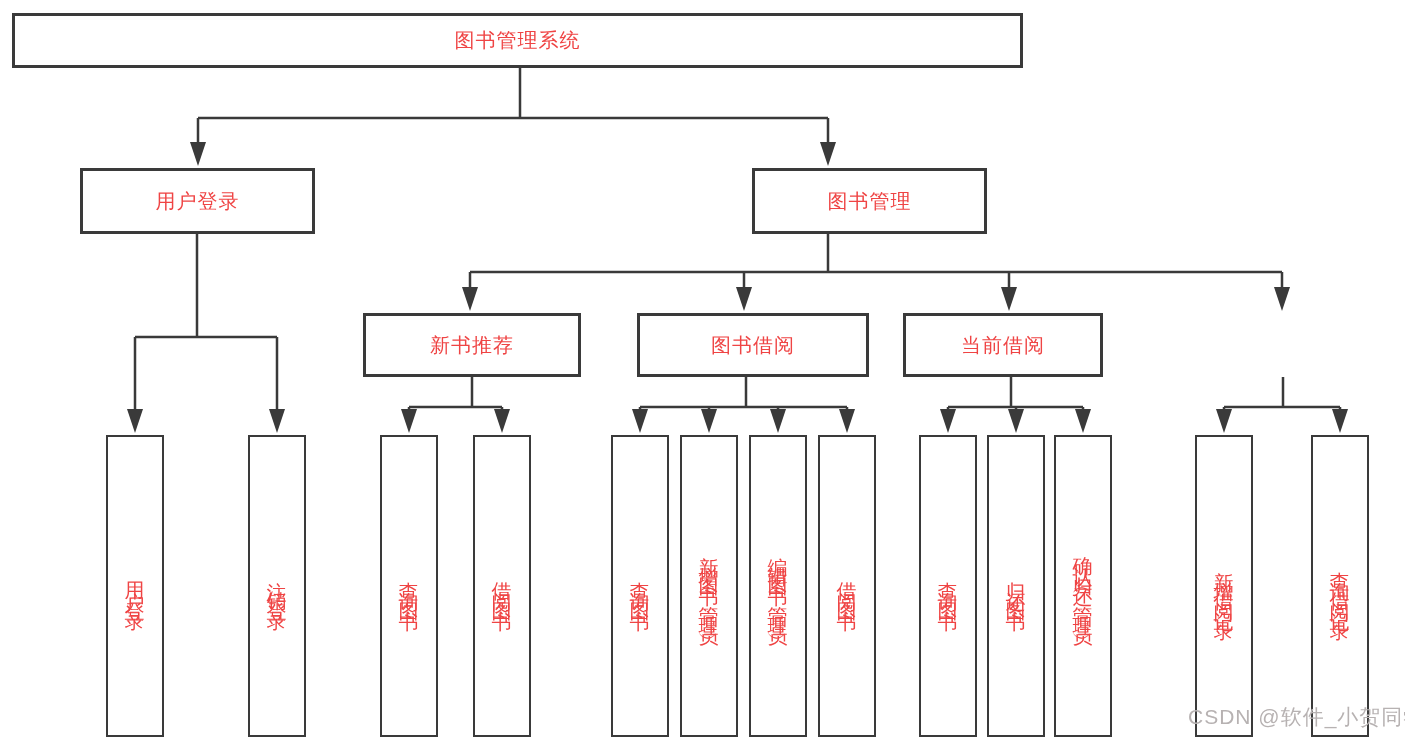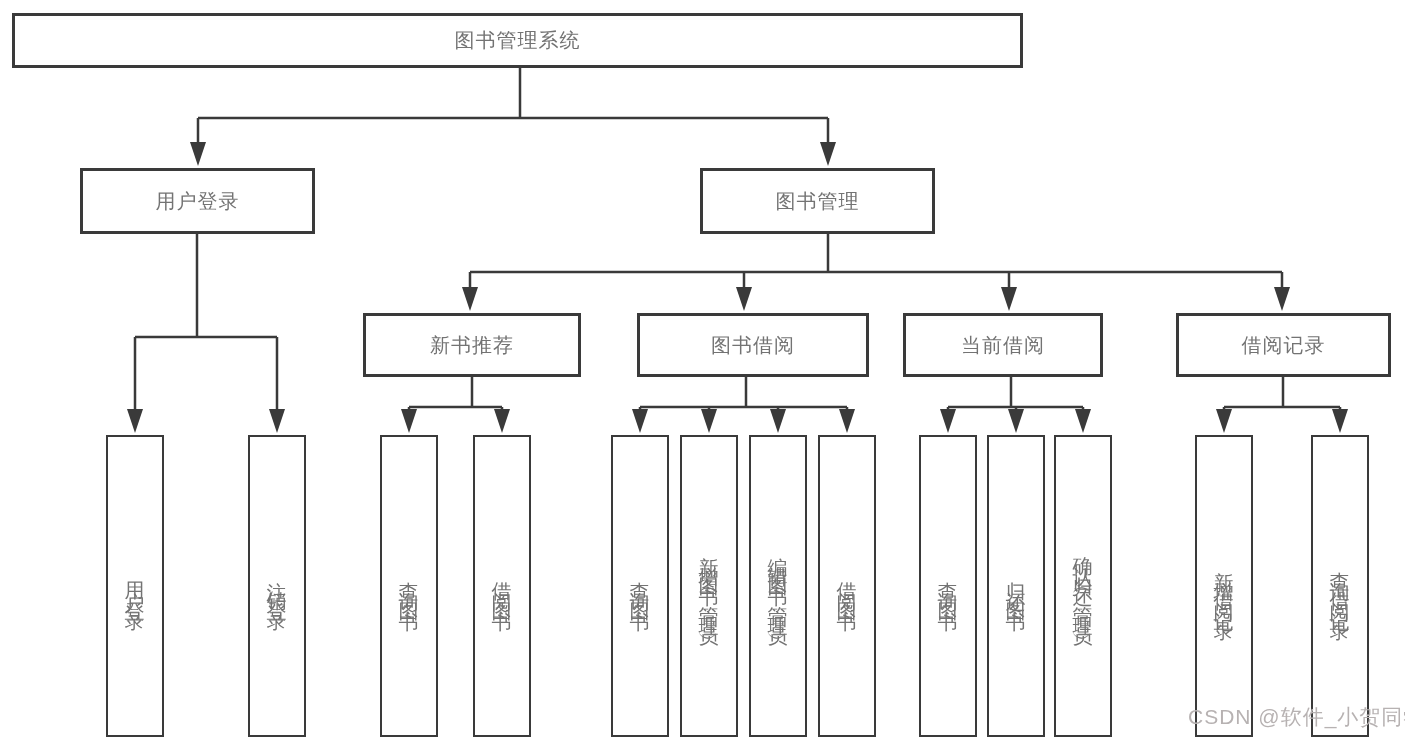--- a/index.html
+++ b/index.html
@@ -5,29 +5,29 @@
   html,body{margin:0;padding:0;background:#ffffff;}
   .stage{
     position:relative;width:1405px;height:747px;background:#ffffff;overflow:hidden;
     font-family:"Liberation Sans","DejaVu Sans",sans-serif;color:#3a3a3a;
   }
   .wires{position:absolute;left:0;top:0;z-index:0;}
   .node{
     position:absolute;box-sizing:border-box;border:3px solid #3a3a3a;background:#ffffff;
     display:flex;align-items:center;justify-content:center;z-index:1;
   }
-  .node .lbl{font-size:20px;letter-spacing:1px;white-space:nowrap;color:#737373;}
+  .node .lbl{font-size:20px;letter-spacing:1px;white-space:nowrap;color:#ef4444;}
   .leaf .lbl{
     writing-mode:vertical-rl;text-orientation:mixed;white-space:nowrap;
     font-size:20px;letter-spacing:10px;line-height:1;
   }
   
   .root{left:12px;top:13px;width:1011px;height:55px;}
   .l2a{left:80px;top:168px;width:235px;height:66px;}
-  .l2b{left:700px;top:168px;width:235px;height:66px;}
+  .l2b{left:752px;top:168px;width:235px;height:66px;}
   .l3a{left:363px;top:313px;width:218px;height:64px;justify-content:center;}
   .l3b{left:637px;top:313px;width:232px;height:64px;}
   .l3c{left:903px;top:313px;width:200px;height:64px;}
   .l3d{left:1176px;top:313px;width:215px;height:64px;}
   
   .leaf{top:435px;width:58px;height:302px;border-width:2.5px;}
   .lf1{left:106px;}  .lf2{left:248px;}
   .lf3{left:380px;}  .lf4{left:473px;}
   .lf5{left:611px;}  .lf6{left:680px;}  .lf7{left:749px;}  .lf8{left:818px;}
   .lf9{left:919px;}  .lf10{left:987px;} .lf11{left:1054px;}
@@ -88,23 +88,20 @@
 
   <div class="node l3a">
     <span class="lbl">新书推荐</span>
   </div>
   <div class="node l3b">
     <span class="lbl">图书借阅</span>
   </div>
   <div class="node l3c">
     <span class="lbl">当前借阅</span>
   </div>
-  <div class="node l3d">
-    <span class="lbl">借阅记录</span>
-  </div>
 
   <div class="node leaf lf1">
     <span class="lbl">用户登录</span>
   </div>
   <div class="node leaf lf2">
     <span class="lbl">注销登录</span>
   </div>
   <div class="node leaf lf3">
     <span class="lbl">查询图书</span>
   </div>

